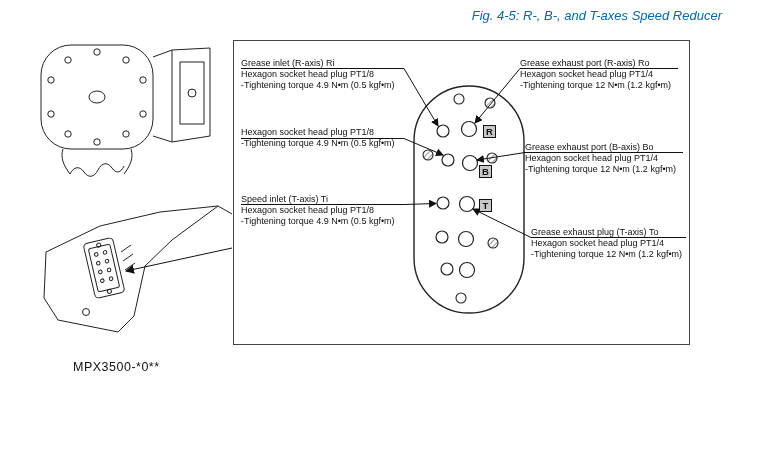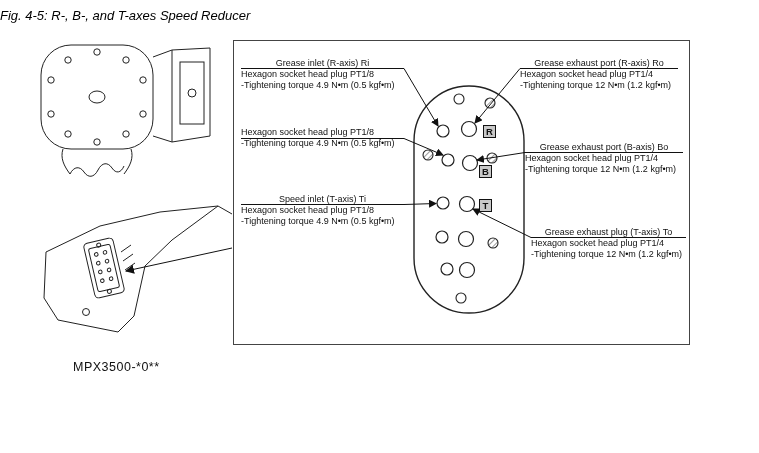--- a/index.html
+++ b/index.html
@@ -2,31 +2,31 @@
 <html><head>
 <meta charset="utf-8">
 <style>
   * { margin:0; padding:0; box-sizing:border-box; }
   html,body { background:#ffffff; }
   .page {
     position:relative; width:759px; height:453px; background:#ffffff;
     font-family:"Liberation Sans", sans-serif; color:#111; overflow:hidden;
   }
   .figure-title {
-    position:absolute; top:8px; left:0; width:722px; text-align:left;
-    font-style:italic; font-size:13px; color:#000000;
+    position:absolute; top:8px; left:0; width:722px; text-align:right;
+    font-style:italic; font-size:13px; color:#0369a1;
   }
   .drawings-svg { position:absolute; left:0; top:0; }
   .detail-box {
     position:absolute; left:233px; top:40px; width:457px; height:305px;
     border:1px solid #444; background:transparent;
   }
   .box-svg { position:absolute; left:0; top:0; width:455px; height:303px; }
   .callout { position:absolute; font-size:9px; line-height:10.5px; white-space:nowrap; color:#111; }
-  .callout .heading { line-height:12px; height:12px;text-align:center; }
+  .callout .heading { line-height:12px; height:12px; }
   .marker {
     position:absolute; width:13px; height:13px; border:1px solid #111; background:#c9c9c9;
     font-size:9.5px; font-weight:bold; display:flex; align-items:center; justify-content:center;
     color:#111;
   }
   .model-label { position:absolute; left:57px; top:360px; font-size:12.5px; letter-spacing:0.5px; color:#111;margin-left:16px; }
 </style>
 </head>
 <body>
 

